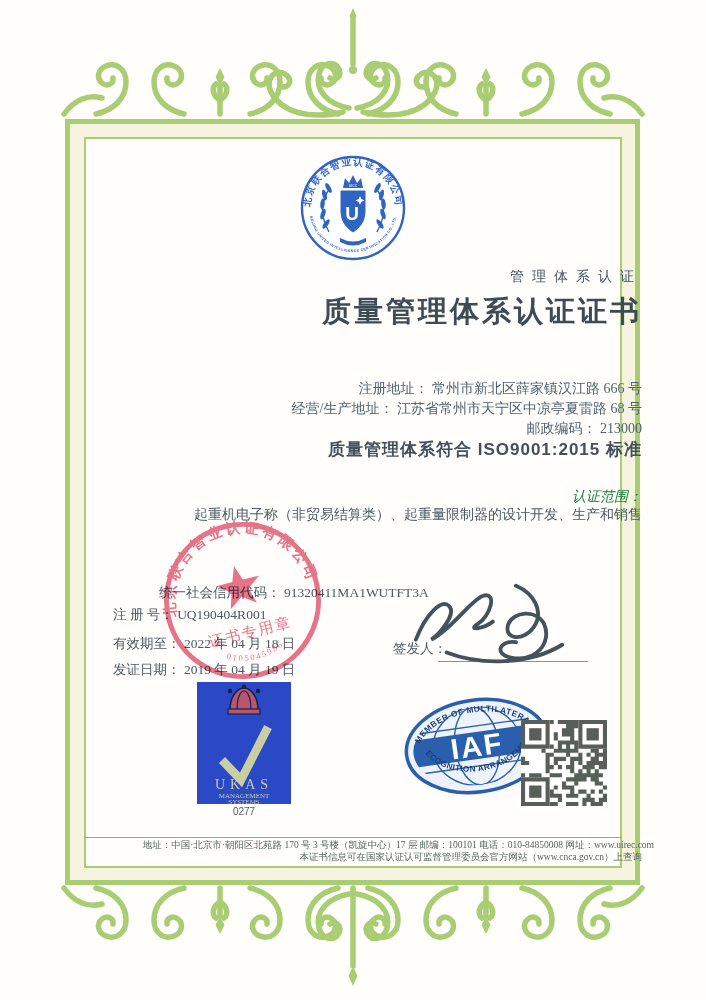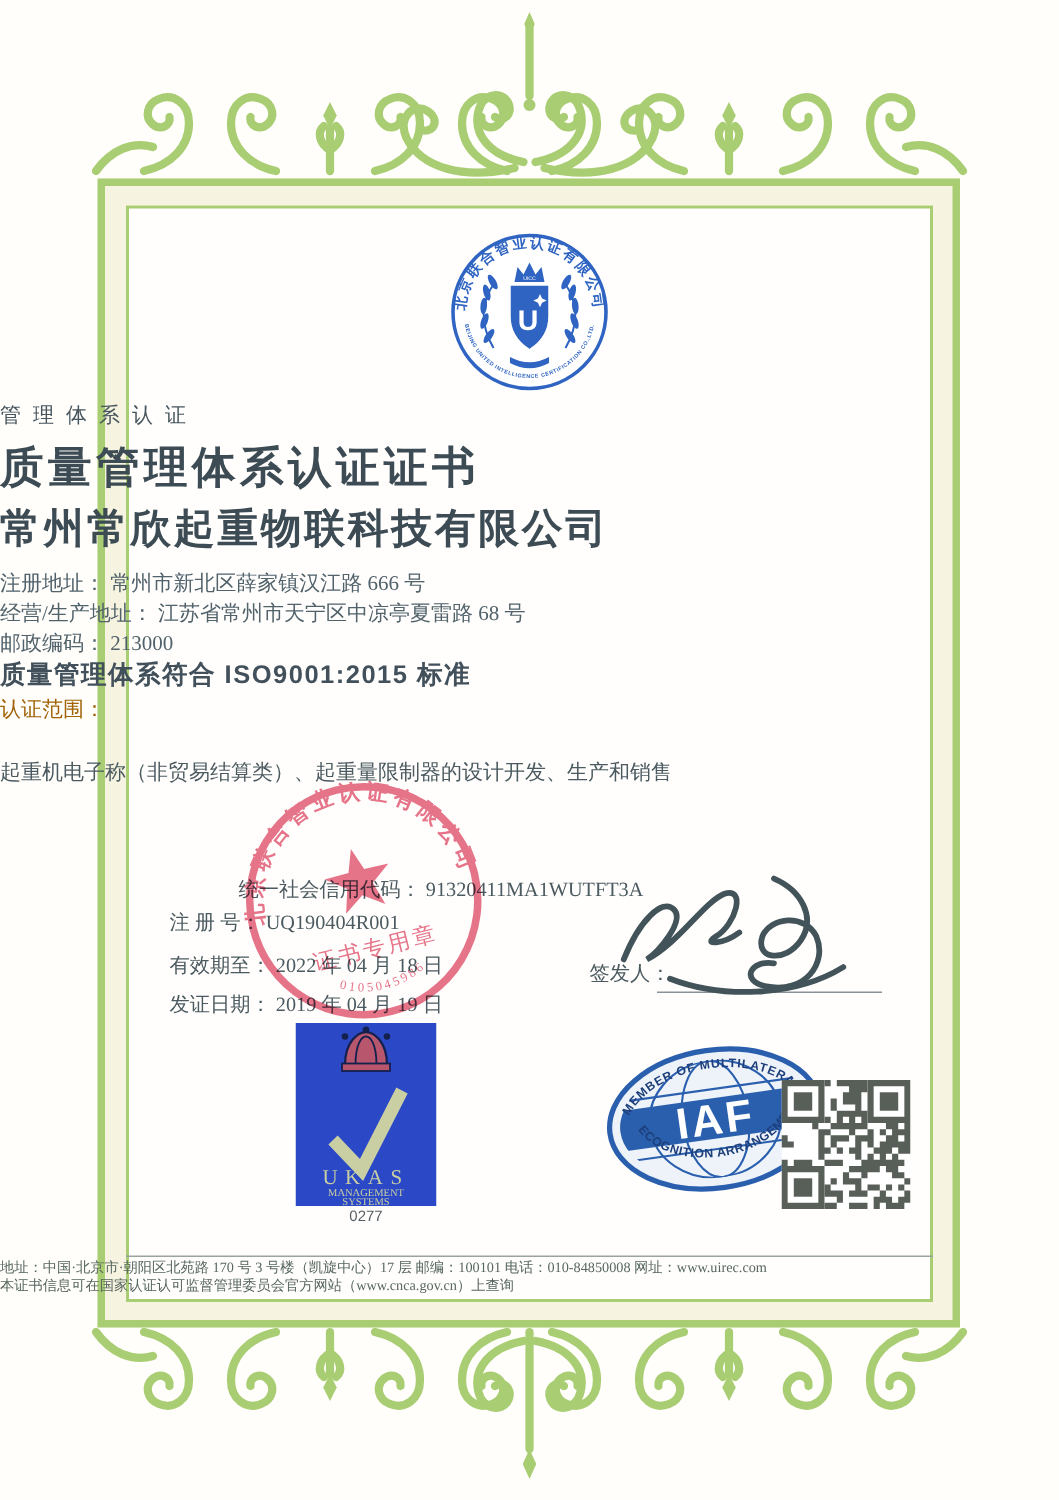--- a/index.html
+++ b/index.html
@@ -1,38 +1,38 @@
 <!DOCTYPE html>
 <html><head>
 <meta charset="utf-8">
 <style>
   html,body{margin:0;padding:0;background:#ffffff;}
   .page{position:relative;width:706px;height:1000px;background:#fffefb;overflow:hidden;
         font-family:"Liberation Serif","DejaVu Serif",serif;color:#4b5a60;}
   .abs{position:absolute;}
-  .ctr{left:0;width:642px;text-align:left;}
+  .ctr{left:0;width:642px;text-align:right;}
   .caption{top:268px;font-size:14px;letter-spacing:8px;color:#47555e;}
   .title{top:292px;font-size:29px;font-weight:700;letter-spacing:3px;color:#3d4c54;
          font-family:"Liberation Sans","DejaVu Sans",sans-serif;}
   .company{top:334px;font-size:27px;font-weight:700;letter-spacing:2px;color:#3d4c54;
          font-family:"Liberation Sans","DejaVu Sans",sans-serif;}
   .addr{font-size:14px;color:#51626b;}
   .std{top:438px;font-size:17px;font-weight:700;color:#41505a;letter-spacing:1px;
        font-family:"Liberation Sans","DejaVu Sans",sans-serif;}
-  .scopeLabel{top:464px;font-size:14px;color:#a16207;}
+  .scopeLabel{top:488px;font-size:14px;color:#15803d;font-style:italic;}
   .scope{top:506px;font-size:14px;color:#4b5a60;}
   .field{left:113px;font-size:13.5px;color:#4b5a60;}
   .signerLabel{left:393px;top:640px;font-size:13.5px;color:#4b5a60;}
   .signLine{left:438px;top:661px;width:150px;height:1px;background:#8a9298;}
   .seal{left:150px;top:508px;mix-blend-mode:multiply;opacity:.85;}
   .ukasNum{left:197px;top:806px;width:94px;text-align:center;font-size:10px;color:#565d63;
            font-family:"Liberation Sans","DejaVu Sans",sans-serif;}
   .notice{top:819px;font-size:11px;font-weight:700;color:#4a5a52;letter-spacing:1px;}
   .rule{left:84px;top:837px;width:538px;height:1px;background:#9aa39d;}
-  .addrLine{top:839px;font-size:9.5px;color:#57665f;}
+  .addrLine{top:839px;font-size:9.5px;color:#57665f;padding-left:12px;}
   .queryLine{top:851px;font-size:9.5px;color:#57665f;}
   .frameOuter{left:65px;top:119px;width:575px;height:766px;border:5px solid #a9cd72;
               background:#f6f4e0;box-sizing:border-box;}
   .frameInner{left:84px;top:137px;width:538px;height:731px;border:2px solid #a9cd72;
               background:#fffefc;box-sizing:border-box;}
 </style>
 </head>
 <body>
 
 <div class="page">
@@ -145,21 +145,20 @@
       <ellipse cx="85.5" cy="52" rx="5.5" ry="2.2" transform="rotate(85 85.5 52)"></ellipse>
       <ellipse cx="83.5" cy="43" rx="5.5" ry="2.2" transform="rotate(105 83.5 43)"></ellipse>
       <ellipse cx="79.5" cy="36" rx="5.5" ry="2.2" transform="rotate(120 79.5 36)"></ellipse>
     </g>
     <path d="M42,86 Q55,93 68,86 L68,90 Q55,97 42,90 Z" fill="#2f64c2"></path>
   </svg>
 
   <div class="abs ctr caption">管理体系认证</div>
 
   <div class="abs ctr title">质量管理体系认证证书</div>
-  <div class="abs ctr company">常州常欣起重物联科技有限公司</div>
 
   <div class="abs ctr addr" style="top:380px;">注册地址： 常州市新北区薛家镇汉江路 666 号</div>
   <div class="abs ctr addr" style="top:400px;">经营/生产地址： 江苏省常州市天宁区中凉亭夏雷路 68 号</div>
   <div class="abs ctr addr" style="top:420px;">邮政编码： 213000</div>
 
   <div class="abs ctr std">质量管理体系符合  ISO9001:2015 标准</div>
   <div class="abs ctr scopeLabel">认证范围：</div>
   <div class="abs ctr scope">起重机电子称（非贸易结算类）、起重量限制器的设计开发、生产和销售</div>
 
   <div class="abs field" style="top:584px;margin-left:46px;">统一社会信用代码： 91320411MA1WUTFT3A</div>

